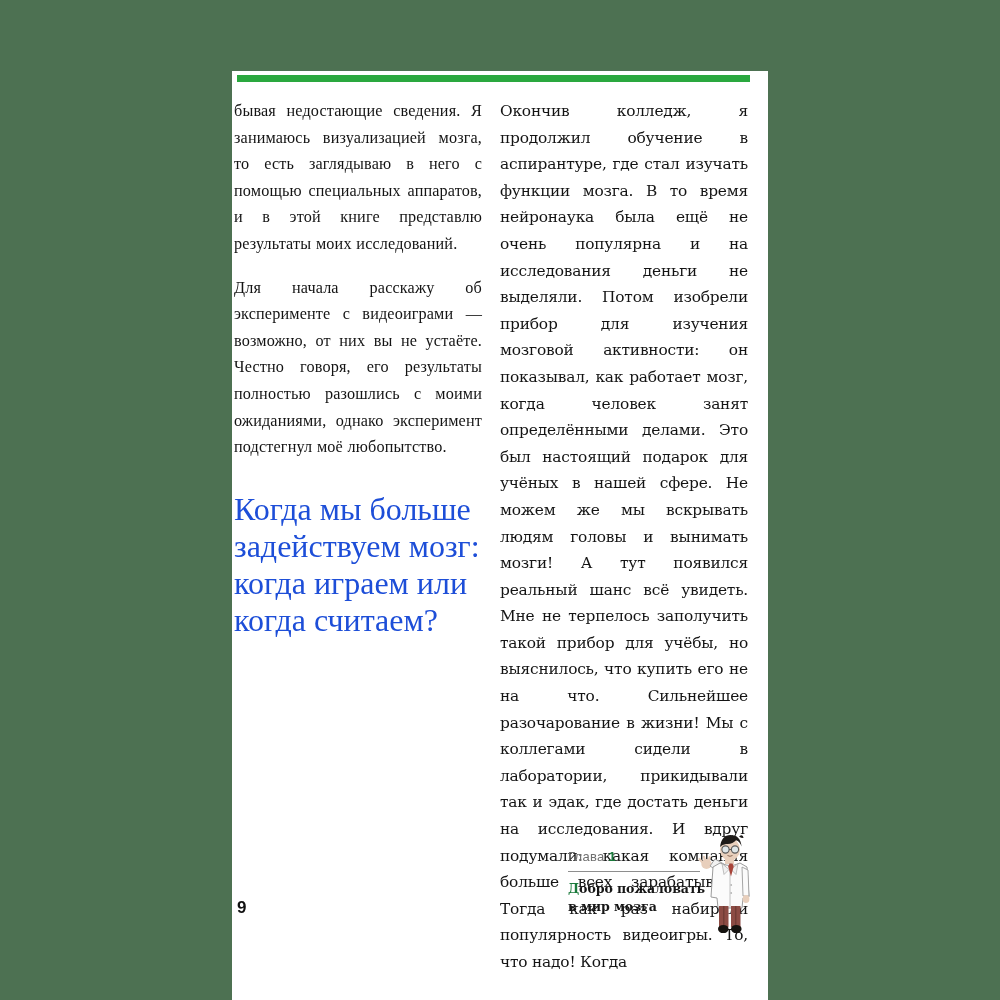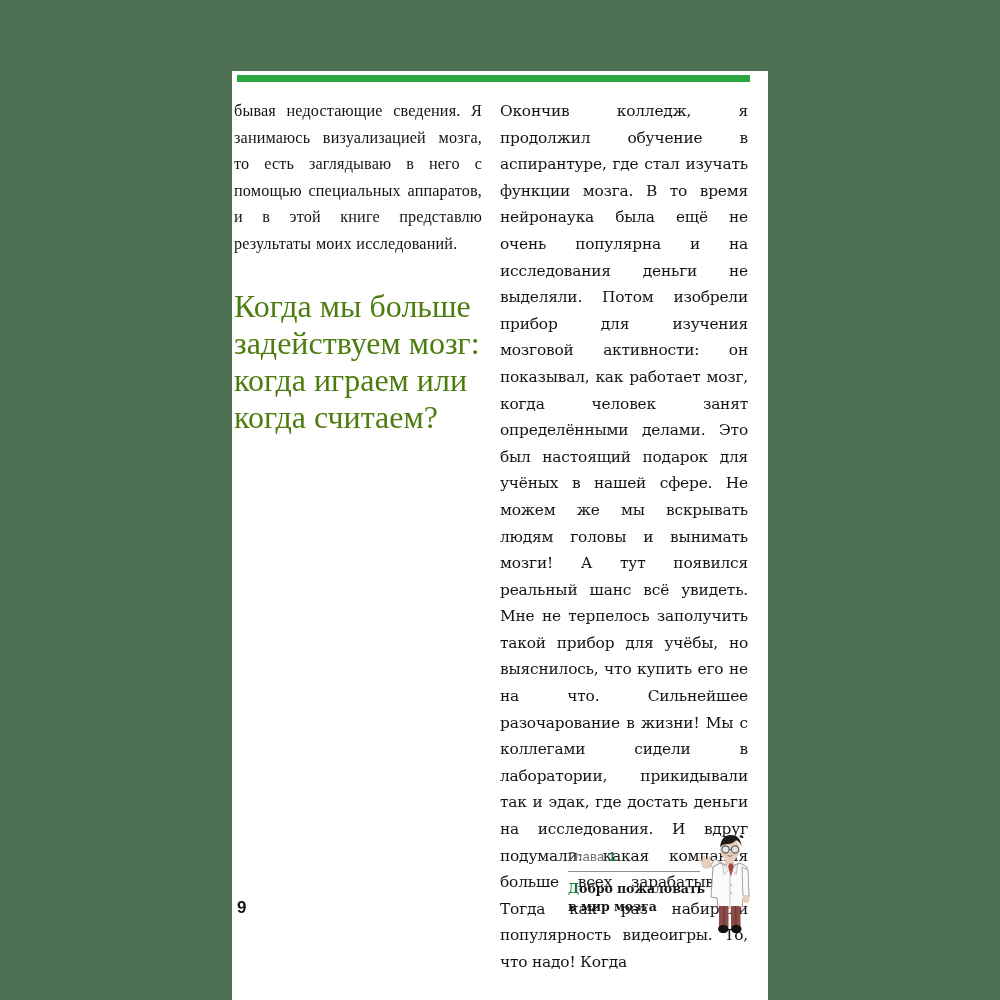--- a/index.html
+++ b/index.html
@@ -75,21 +75,21 @@
     font-size: 15.4px;
     line-height: 26.6px;
     letter-spacing: -0.2px;
     word-spacing: 0px;
     font-weight: 400;
   }
 
   
   #section-heading {
     margin: 30px 0 19px 0;
-    color: #4d7c0f;
+    color: #1d4ed8;
     font-family: "Liberation Serif", serif;
     font-size: 32px;
     line-height: 37px;
     font-weight: 400;
     letter-spacing: 0px;
     white-space: pre-line;
   }
 
   
   #footer {
@@ -155,20 +155,21 @@
 <body>
 
 <div id="page-sheet">
 
   <div id="top-rule"></div>
 
   <div id="columns">
 
     <div class="column" id="col-left">
       <p class="body-para">бывая недостающие сведения. Я занимаюсь визуализацией мозга, то есть заглядываю в него с помощью специальных аппаратов, и в этой книге представлю результаты моих исследований.</p>
+      <p class="body-para">Для начала расскажу об эксперименте с видеоиграми — возможно, от них вы не устаёте. Честно говоря, его результаты полностью разошлись с моими ожиданиями, однако эксперимент подстегнул моё любопытство.</p>
       <h2 id="section-heading">Когда мы больше задействуем мозг: когда играем или когда считаем?</h2>
     </div>
 
     <div class="column" id="col-right">
       <p class="body-para">Окончив колледж, я продолжил обучение в аспирантуре, где стал изучать функции мозга. В то время нейронаука была ещё не очень популярна и на исследования деньги не выделяли. Потом изобрели прибор для изучения мозговой активности: он показывал, как работает мозг, когда человек занят определёнными делами. Это был настоящий подарок для учёных в нашей сфере. Не можем же мы вскрывать людям головы и вынимать мозги! А тут появился реальный шанс всё увидеть. Мне не терпелось заполучить такой прибор для учёбы, но выяснилось, что купить его не на что. Сильнейшее разочарование в жизни! Мы с коллегами сидели в лаборатории, прикидывали так и эдак, где достать деньги на исследования. И вдруг подумали: какая компания больше всех зарабатывает? Тогда как раз набирали популярность видеоигры. То, что надо! Когда</p>
     </div>
 
   </div>
 
   <div id="footer">

